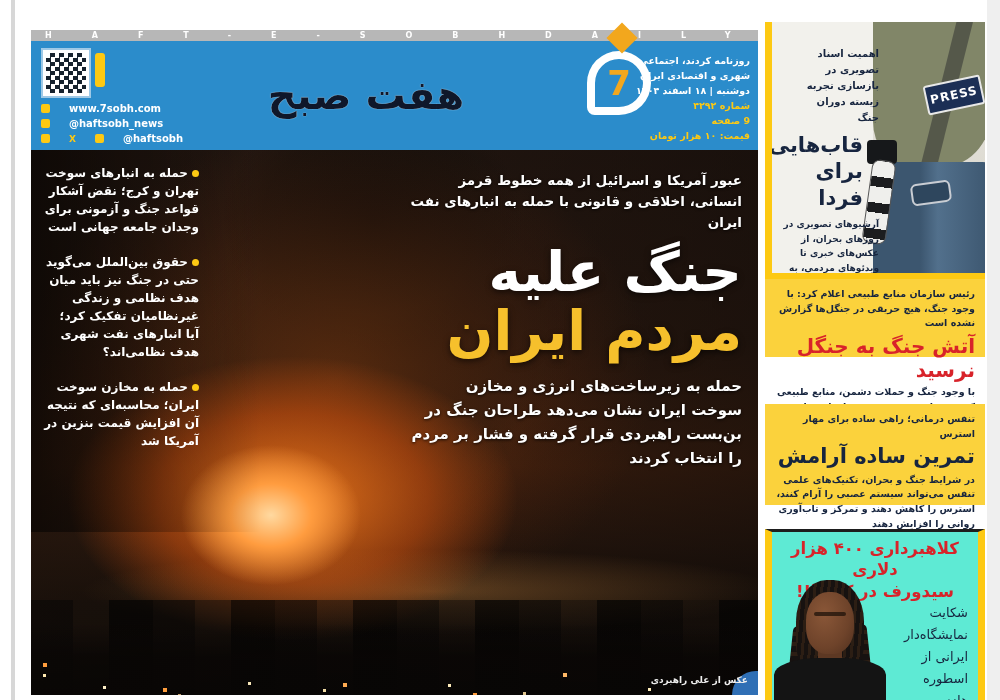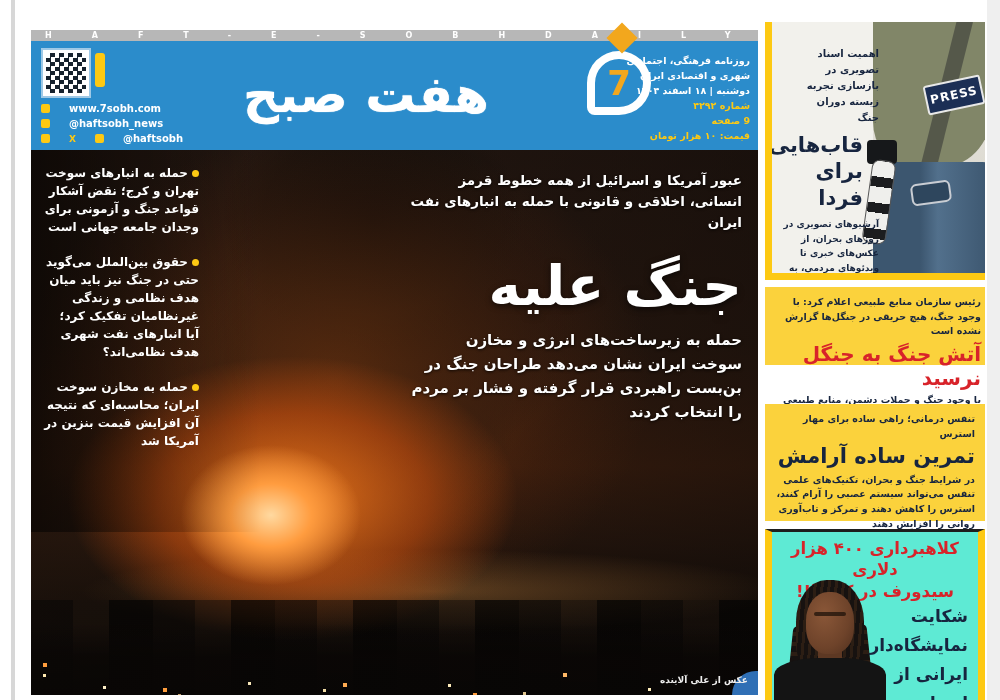--- a/index.html
+++ b/index.html
@@ -14,21 +14,21 @@
            padding-left:14px; white-space:nowrap; overflow:hidden; }
   .banner { position:absolute; left:31px; top:41px; width:727px; height:109px; background:#2b8ccb; }
   .qr { position:absolute; left:12px; top:9px; width:46px; height:46px; background:#fff; border:3px solid #fff; outline:2px solid #9fc9e6; 
         background-image:repeating-conic-gradient(#16222e 0% 25%, #ffffff 0% 50%); background-size:9px 9px; }
   .qr-tag { position:absolute; left:64px; top:12px; width:10px; height:34px; background:#fdc913; border-radius:3px; }
   .socials { position:absolute; left:10px; top:60px; }
   .soc-row { display:flex; align-items:center; gap:19px; height:15px; color:#fff; font-size:10px; font-weight:bold; }
   .soc-ic { width:9px; height:9px; background:#fdc913; border-radius:2px; display:inline-block; }
   .soc-x { color:#fdc913; font-size:9px; font-weight:900; }
   .logo-fa { position:absolute; left:120px; top:2px; width:430px; height:104px; direction:rtl;
-             color:#ffffff; font-size:50px; font-weight:900; text-align:center; line-height:104px;
+             color:#0f172a; font-size:40px; font-weight:900; text-align:center; line-height:104px;
              text-shadow:0 0 1px #fff; }
   .seven-bubble { position:absolute; left:556px; top:10px; width:64px; height:64px; border:8px solid #fff;
                   border-radius:50% 50% 50% 12%; display:flex; align-items:center; justify-content:center; }
   .seven-glyph { color:#f2a71d; font-size:34px; font-weight:900; }
   .diamond { position:absolute; left:580px; top:-14px; width:22px; height:22px; background:#f2a71d; transform:rotate(45deg); z-index:3; }
   .issue-info { position:absolute; right:8px; top:12px; width:125px; direction:rtl; text-align:right; }
   .issue-info div { font-size:9.5px; font-weight:bold; line-height:15px; color:#fff; }
   .issue-info div.yel { color:#fdc913; }
 
   
@@ -58,21 +58,21 @@
   .lights-orange { position:absolute; left:12px; bottom:28px; width:4px; height:4px; background:#ff9d3d; box-shadow:
     120px 25px #ff9d3d, 300px 20px #ffab52, 430px 30px #ff9d3d, 520px 10px #ffb866, 600px 40px #ff9d3d; }
   .blue-corner { position:absolute; right:-22px; bottom:-24px; width:48px; height:48px; border-radius:50%; background:#2f6fb5; }
   .left-shade { position:absolute; left:0; top:0; width:230px; height:70%; background:linear-gradient(90deg, rgba(0,0,0,.55), rgba(0,0,0,0)); }
 
   .rail { position:absolute; left:13px; top:14px; width:155px; direction:rtl; text-align:right; }
   .rail-item { color:#fff; font-size:12px; font-weight:bold; line-height:1.5; margin-bottom:17px; }
   .rail-dot { display:inline-block; width:7px; height:7px; border-radius:50%; background:#fdc913; margin-left:4px; }
 
   .lead { position:absolute; right:16px; top:20px; width:340px; direction:rtl; text-align:right; }
-  .lead-kicker { color:#fff; font-size:13.5px; font-weight:bold; line-height:1.55; margin-bottom:24px; text-shadow:0 1px 3px rgba(0,0,0,.8); }
+  .lead-kicker { color:#fff; font-size:13.5px; font-weight:bold; line-height:1.55; margin-bottom:10px; text-shadow:0 1px 3px rgba(0,0,0,.8); }
   .lead-t1 { color:#fff; font-size:55px; font-weight:900; line-height:1.08; text-shadow:0 2px 6px rgba(0,0,0,.6); }
   .lead-t2 { color:#f6c02c; font-size:55px; font-weight:900; line-height:1.08; text-shadow:0 2px 6px rgba(0,0,0,.6); }
   .lead-body { color:#fff; font-size:15px; font-weight:bold; line-height:1.6; margin-top:12px; width:332px; text-shadow:0 1px 3px rgba(0,0,0,.8); }
   .credit { position:absolute; right:10px; bottom:10px; color:#eee; font-size:9px; font-weight:bold; direction:rtl; }
 
   
   .rcol { position:absolute; left:765px; top:0; width:220px; height:700px; }
   .box { position:absolute; left:0; width:220px; direction:rtl; }
   .box1 { top:22px; height:258px; background:#f2f1ec; border-left:7px solid #fdc913; border-bottom:7px solid #fdc913; overflow:hidden; }
   .pg-photo { position:absolute; right:0; top:0; width:112px; height:100%; background:linear-gradient(180deg,#e9e7e0,#d6d3c9); }
@@ -85,31 +85,31 @@
   .pg-pocket { position:absolute; right:34px; top:160px; width:40px; height:22px; background:#2e465d; border:2px solid #c9cdd3; border-radius:6px; transform:rotate(-8deg); }
   .cam-body { position:absolute; right:88px; top:118px; width:30px; height:24px; background:#16181a; border-radius:4px; }
   .cam-lens { position:absolute; right:94px; top:138px; width:24px; height:84px; border-radius:8px; background:
       repeating-linear-gradient(180deg, #efefec 0 16px, #1c1d1f 16px 26px); transform:rotate(8deg); border:1px solid #555; }
   .b1-text { position:absolute; right:106px; top:24px; width:102px; text-align:right; }
   .b1-kicker { color:#17253f; font-size:10px; font-weight:bold; line-height:1.6;margin-left:19px; }
   .b1-title { color:#17253f; font-size:21px; font-weight:900; line-height:1.25; margin:6px 16px 6px; }
   .b1-body { color:#17253f; font-size:9px; font-weight:bold; line-height:1.65; }
   .pageref { color:#d8232a; font-size:9.5px; font-weight:900; margin-top:6px; }
 
-  .box2 { top:287px; height:78px; background:#fbd23c; padding:8px 4px 6px; text-align:right; }
-  .box3 { top:404px; height:117px; background:#fbd23c; padding:8px 10px 6px; text-align:right; }
+  .box2 { top:279px; height:78px; background:#fbd23c; padding:8px 10px 6px; text-align:right; }
+  .box3 { top:404px; height:101px; background:#fbd23c; padding:8px 10px 6px; text-align:right; }
   .yb-kicker { color:#17253f; font-size:9.5px; font-weight:bold; line-height:1.55; }
   .yb-title-red { color:#d8232a; font-size:20px; font-weight:900; line-height:1.2; margin:3px 0; }
   .yb-title-navy { color:#17253f; font-size:21px; font-weight:900; line-height:1.2; margin:3px 0; }
   .yb-body { color:#17253f; font-size:9.5px; font-weight:bold; line-height:1.55; }
 
   .box4 { top:529px; height:171px; background:#5eead4; border-left:7px solid #fdc913; border-right:7px solid #fdc913; border-top:3px solid #1d1d1d; overflow:hidden; }
   .b4-title { color:#d8232a; font-size:16.5px; font-weight:900; line-height:1.3; text-align:center; margin-top:6px; }
   .b4-side { position:absolute; right:10px; top:70px; width:78px; text-align:right; }
-  .b4-side div { color:#17253f; font-size:17px; font-weight:700; line-height:1.7; }
+  .b4-side div { color:#17253f; font-size:13px; font-weight:400; line-height:1.7; }
   .seedorf { position:absolute; left:2px; bottom:0; width:112px; height:120px; }
   .sd-braids { position:absolute; left:22px; top:0; width:68px; height:92px; border-radius:45% 45% 30% 30%;
       background:repeating-linear-gradient(95deg, #171210 0 4px, #2c1e14 4px 7px); }
   .sd-strand-l { position:absolute; left:16px; top:46px; width:10px; height:66px; border-radius:5px; background:repeating-linear-gradient(180deg,#171210 0 6px,#2c1e14 6px 10px); transform:rotate(6deg); }
   .sd-strand-r { position:absolute; left:86px; top:44px; width:10px; height:70px; border-radius:5px; background:repeating-linear-gradient(180deg,#171210 0 6px,#2c1e14 6px 10px); transform:rotate(-6deg); }
   .sd-face { position:absolute; left:32px; top:12px; width:48px; height:62px; border-radius:46% 46% 42% 42%; background:
       radial-gradient(ellipse at 38% 35%, #8a5738 0%, #6e432a 60%, #4f2f1e 100%); }
   .sd-brow { position:absolute; left:40px; top:32px; width:32px; height:4px; background:rgba(30,18,10,.75); border-radius:2px; }
   .sd-shirt { position:absolute; left:0; bottom:0; width:112px; height:42px; background:#141414; border-radius:40% 40% 0 0; }
   .sd-neck { position:absolute; left:44px; bottom:36px; width:24px; height:18px; background:#5d3823; }
@@ -140,21 +140,21 @@
         <span class="soc-ic"></span>
         <span>@haftsobh</span>
       </div>
     </div>
     <div class="logo-fa">هفت صبح</div>
     <div class="seven-bubble">
       <span class="seven-glyph">7</span>
     </div>
     <div class="diamond"></div>
     <div class="issue-info">
-      <div>روزنامه فرهنگی، اجتماعی</div>
+      <div>روزنامه کردند، اجتماعی</div>
       <div>شهری و اقتصادی ایران</div>
       <div>دوشنبه | ۱۸ اسفند ۱۴۰۴</div>
       <div class="yel">شماره ۴۲۹۲</div>
       <div class="yel">9 صفحه</div>
       <div class="yel">قیمت: ۱۰ هزار تومان</div>
     </div>
   </div>
 
   <div class="photo">
     <div class="left-shade"></div>
@@ -165,24 +165,25 @@
 
     <div class="rail">
       <div class="rail-item"><span class="rail-dot"></span><span>حمله به انبارهای سوخت تهران و کرج؛ نقض آشکار قواعد جنگ و آزمونی برای وجدان جامعه جهانی است</span></div>
       <div class="rail-item"><span class="rail-dot"></span><span>حقوق بین‌الملل می‌گوید حتی در جنگ نیز باید میان هدف نظامی و زندگی غیرنظامیان تفکیک کرد؛ آیا انبارهای نفت شهری هدف نظامی‌اند؟</span></div>
       <div class="rail-item"><span class="rail-dot"></span><span>حمله به مخازن سوخت ایران؛ محاسبه‌ای که نتیجه آن افزایش قیمت بنزین در آمریکا شد</span></div>
     </div>
 
     <div class="lead">
       <div class="lead-kicker">عبور آمریکا و اسرائیل از همه خطوط قرمز انسانی، اخلاقی و قانونی با حمله به انبارهای نفت ایران</div>
       <div class="lead-t1">جنگ علیه</div>
+      <div class="lead-t2">مردم ایران</div>
       <div class="lead-body">حمله به زیرساخت‌های انرژی و مخازن سوخت ایران نشان می‌دهد طراحان جنگ در بن‌بست راهبردی قرار گرفته و فشار بر مردم را انتخاب کردند</div>
     </div>
 
-    <div class="credit">عکس از علی آلاینده</div>
+    <div class="credit">عکس از علی راهبردی</div>
   </div>
 
   <div class="rcol">
 
     <div class="box box1">
       <div class="pg-photo">
         <div class="pg-shirt"></div>
         <div class="pg-strap"></div>
         <div class="press-badge">PRESS</div>
         <div class="pg-jeans"></div>

